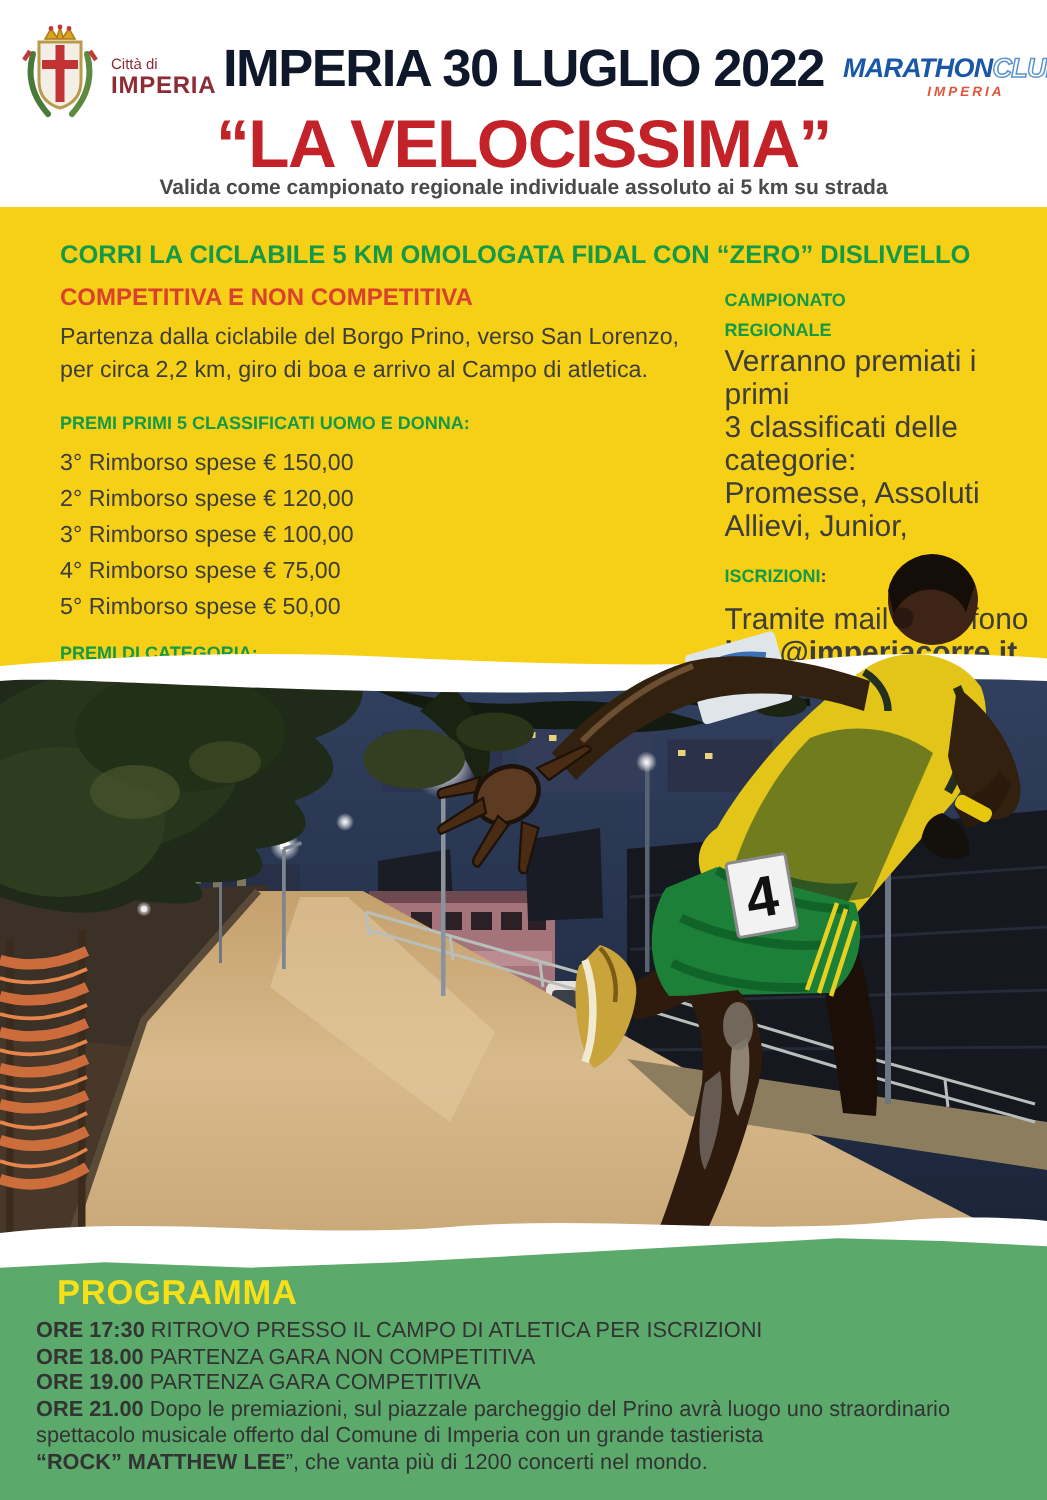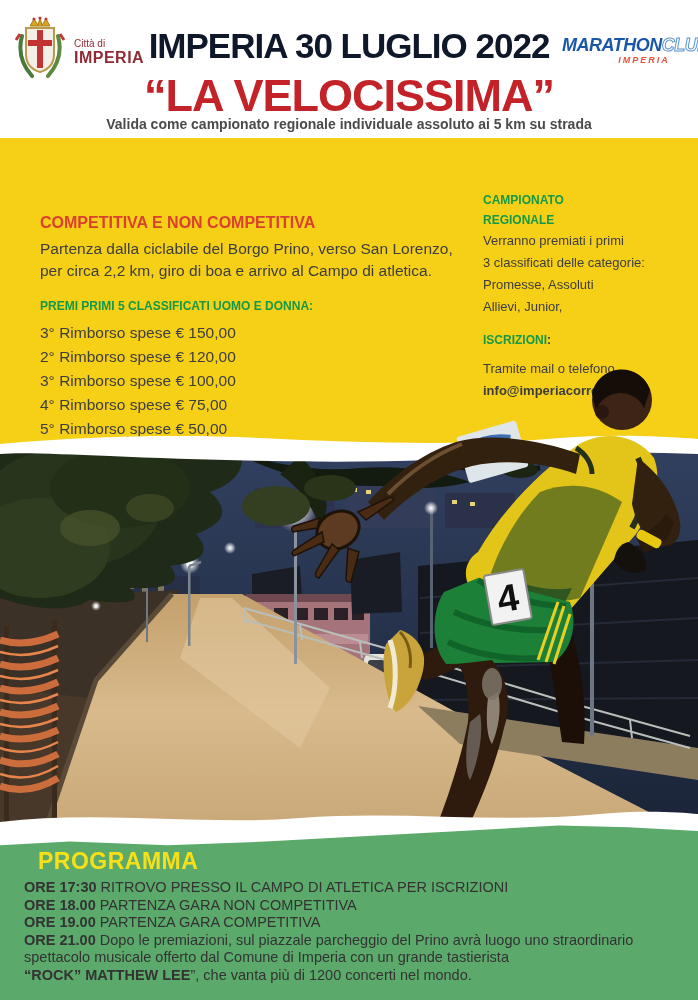--- a/index.html
+++ b/index.html
@@ -15,28 +15,28 @@
   .title1{left:0;top:26px;width:100%;text-align:center;font-size:35px;font-weight:700;color:#0f172a;letter-spacing:-1px;z-index:6;}
   .title2{left:0;top:70px;width:100%;text-align:center;font-size:45px;font-weight:800;color:#c32328;letter-spacing:-1px;z-index:6;}
   .subtitle{left:0;top:116px;width:100%;text-align:center;font-size:14px;font-weight:700;color:#4a4a4a;z-index:6;}
   .club-logo{right:6px;top:36px;width:130px;text-align:center;z-index:7;font-style:italic;line-height:18px;}
   .club-logo .m{font-size:18px;font-weight:900;color:#1a57a8;letter-spacing:-.5px;}
   .club-logo .c{font-size:18px;font-weight:900;color:#ffffff;-webkit-text-stroke:1px #5b94cf;letter-spacing:-.5px;}
   .club-logo .imp{display:block;font-size:9px;font-weight:800;color:#e2553b;letter-spacing:2px;margin-top:-4px;padding-left:34px;}
   
   .sec-yellow{left:0;top:138px;width:698px;height:312px;background:#f6cf17;z-index:1;}
   .headline{left:40px;top:160px;width:640px;font-size:17px;font-weight:800;color:#149a47;z-index:2;}
-  .col-left{left:40px;top:190px;width:440px;z-index:2;margin-top:24px;}
+  .col-left{left:40px;top:190px;width:440px;z-index:2;}
   .col-right{left:483px;top:190px;width:210px;z-index:2;}
   .h-red{font-size:16px;font-weight:800;color:#da402e;margin:0 0 6px 0;}
   .h-green{font-size:12px;font-weight:800;color:#149a47;margin:14px 0 5px 0;line-height:20px;}
   .body-line{font-size:15.5px;color:#3d3d3d;line-height:22px;}
   .premi-line{font-size:15.5px;color:#3d3d3d;line-height:24px;}
   .col-right .h-green{margin:0;}
-  .col-right .body-line{font-size:13px;line-height:22px;}
+  .col-right .body-line{font-size:20px;line-height:22px;}
   .bold{font-weight:700;}
   .colon-dark{color:#3d3d3d;}
   
   .sec-photo{left:0;top:448px;width:698px;height:380px;z-index:2;}
   .sec-photo svg{display:block;}
   
   .wave-top{left:0;top:430px;width:698px;height:34px;z-index:3;}
   .wave-bottom{left:0;top:800px;width:698px;height:48px;z-index:5;}
   
   .runner{left:240px;top:362px;width:458px;height:466px;z-index:4;}
@@ -78,20 +78,21 @@
 
   <div class="abs title1">IMPERIA 30 LUGLIO 2022</div>
   <div class="abs title2">“LA VELOCISSIMA”</div>
   <div class="abs subtitle">Valida come campionato regionale individuale assoluto ai 5 km su strada</div>
 
   <div class="abs club-logo">
     <span class="m">MARATHON</span><span class="c">CLUB</span>
     <span class="imp">IMPERIA</span>
   </div>
 
+  <div class="abs headline">CORRI LA CICLABILE 5 KM OMOLOGATA FIDAL CON “ZERO” DISLIVELLO</div>
 
   <div class="abs col-left">
     <div class="h-red">COMPETITIVA E NON COMPETITIVA</div>
     <div class="body-line">Partenza dalla ciclabile del Borgo Prino, verso San Lorenzo,</div>
     <div class="body-line">per circa 2,2 km, giro di boa e arrivo al Campo di atletica.</div>
     <div class="h-green">PREMI PRIMI 5 CLASSIFICATI UOMO E DONNA:</div>
     <div class="premi-line">3° Rimborso spese € 150,00</div>
     <div class="premi-line">2° Rimborso spese € 120,00</div>
     <div class="premi-line">3° Rimborso spese € 100,00</div>
     <div class="premi-line">4° Rimborso spese € 75,00</div>

